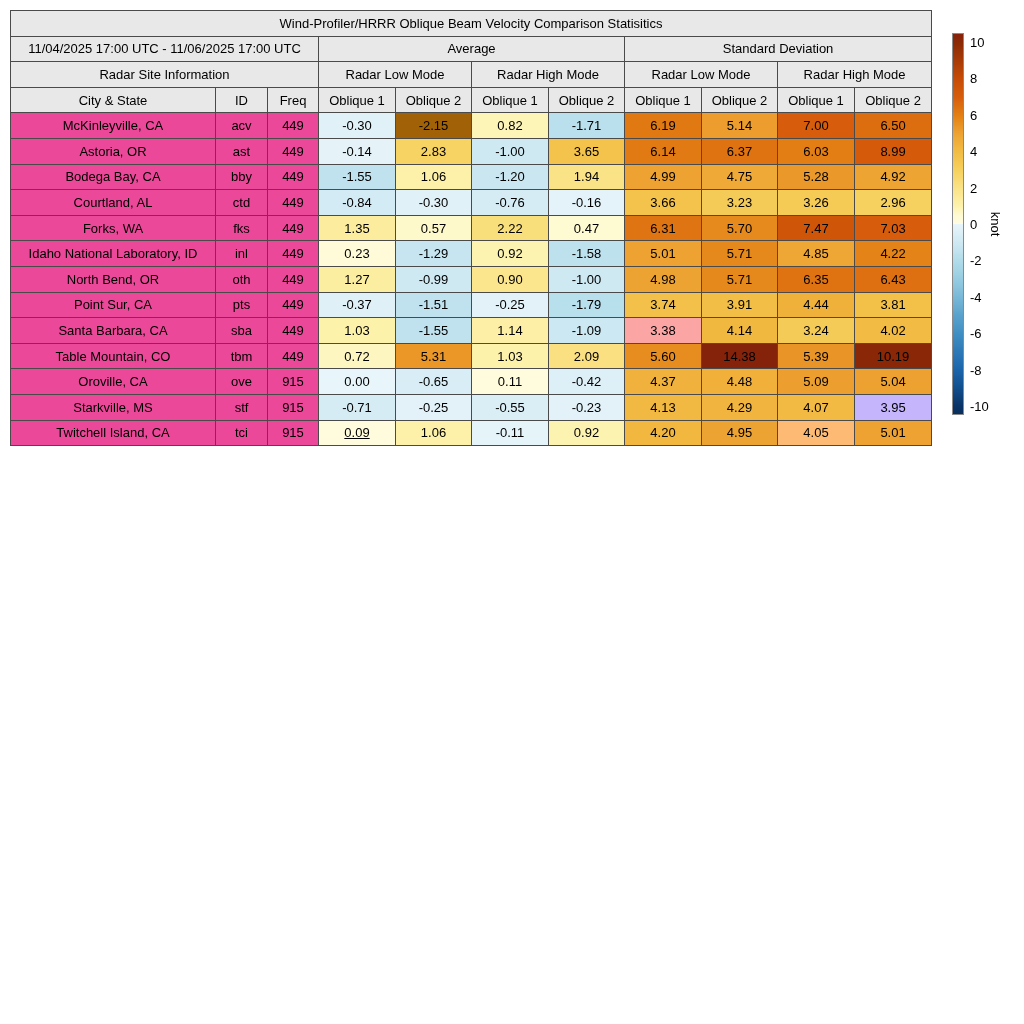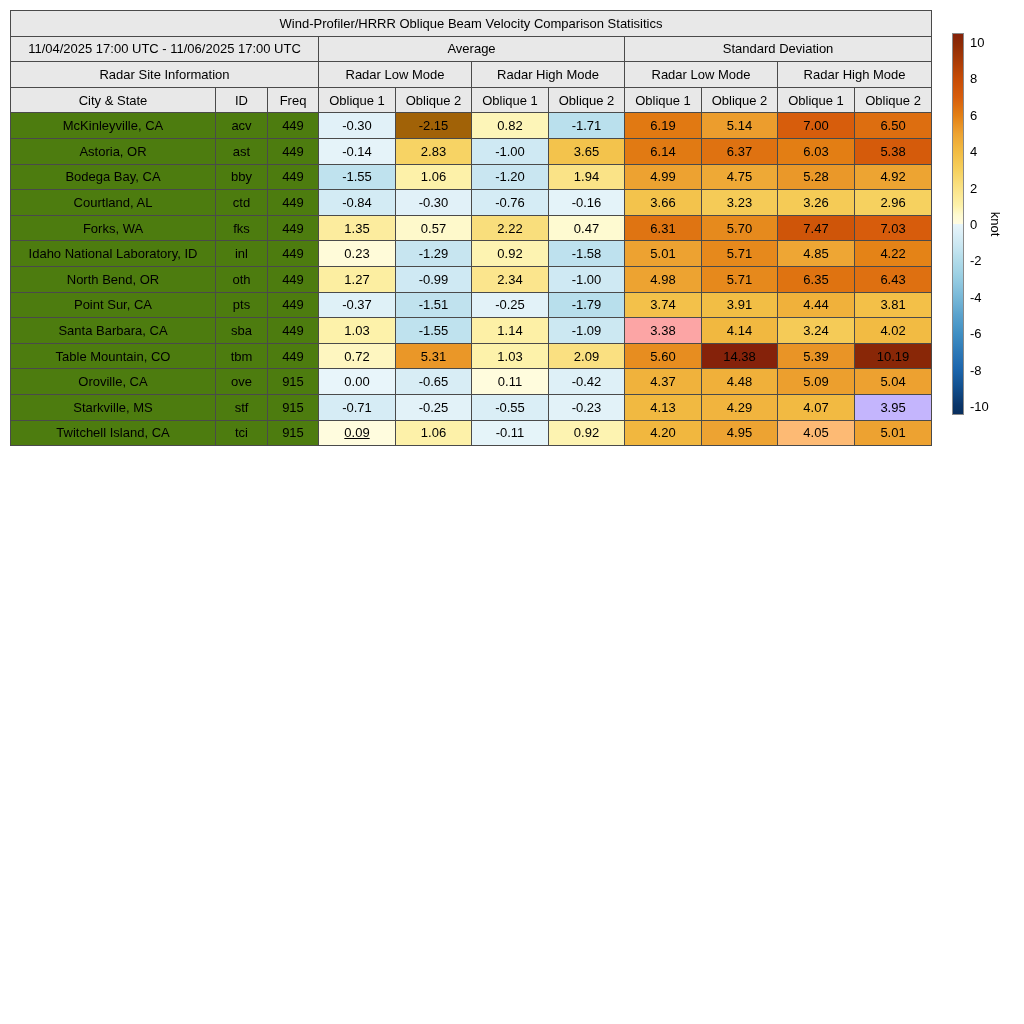--- a/index.html
+++ b/index.html
@@ -25,21 +25,21 @@
     border: 1px solid #4a4a4a;
     text-align: center;
     vertical-align: middle;
     padding: 0;
     height: 24.6px;
     font-weight: normal;
     white-space: nowrap;
     overflow: hidden;
   }
   table.stats thead th { background: #e8e8e8; }
-  table.stats td.site-cell { background: #4d7c0f; margin-top: 22px; }
+  table.stats td.site-cell { background: #ec4899; margin-top: 22px; }
   table.stats { border: 1.5px solid #2b2b2b; }
 
   
   .cbar {
     position: absolute;
     left: 952px;
     top: 33px;
     width: 12px;
     height: 382px;
     border: 1px solid #8a8a8a;
@@ -136,21 +136,21 @@
             <td class="site-cell">Astoria, OR</td>
             <td class="site-cell">ast</td>
             <td class="site-cell">449</td>
             <td style="background: rgb(229, 243, 249);">-0.14</td>
             <td style="background: rgb(247, 211, 100);">2.83</td>
             <td style="background: rgb(207, 233, 243);">-1.00</td>
             <td style="background: rgb(243, 195, 76);">3.65</td>
             <td style="background: rgb(225, 122, 19);">6.14</td>
             <td style="background: rgb(223, 114, 17);">6.37</td>
             <td style="background: rgb(227, 126, 20);">6.03</td>
-            <td style="background: rgb(213, 91, 11);">5.38</td>
+            <td style="background: rgb(213, 91, 11);">8.99</td>
           </tr>
           <tr>
             <td class="site-cell">Bodega Bay, CA</td>
             <td class="site-cell">bby</td>
             <td class="site-cell">449</td>
             <td style="background: rgb(191, 226, 238);">-1.55</td>
             <td style="background: rgb(253, 241, 169);">1.06</td>
             <td style="background: rgb(201, 230, 241);">-1.20</td>
             <td style="background: rgb(250, 227, 135);">1.94</td>
             <td style="background: rgb(237, 162, 49);">4.99</td>
@@ -196,21 +196,21 @@
             <td style="background: rgb(230, 137, 28);">5.71</td>
             <td style="background: rgb(238, 166, 52);">4.85</td>
             <td style="background: rgb(228, 131, 23);">4.22</td>
           </tr>
           <tr>
             <td class="site-cell">North Bend, OR</td>
             <td class="site-cell">oth</td>
             <td class="site-cell">449</td>
             <td style="background: rgb(252, 238, 161);">1.27</td>
             <td style="background: rgb(207, 233, 243);">-0.99</td>
-            <td style="background: rgb(251, 229, 141);">2.34</td>
+            <td style="background: rgb(251, 229, 141);">0.90</td>
             <td style="background: rgb(207, 233, 243);">-1.00</td>
             <td style="background: rgb(237, 163, 49);">4.98</td>
             <td style="background: rgb(230, 137, 28);">5.71</td>
             <td style="background: rgb(223, 115, 17);">6.35</td>
             <td style="background: rgb(222, 112, 17);">6.43</td>
           </tr>
           <tr>
             <td class="site-cell">Point Sur, CA</td>
             <td class="site-cell">pts</td>
             <td class="site-cell">449</td>

